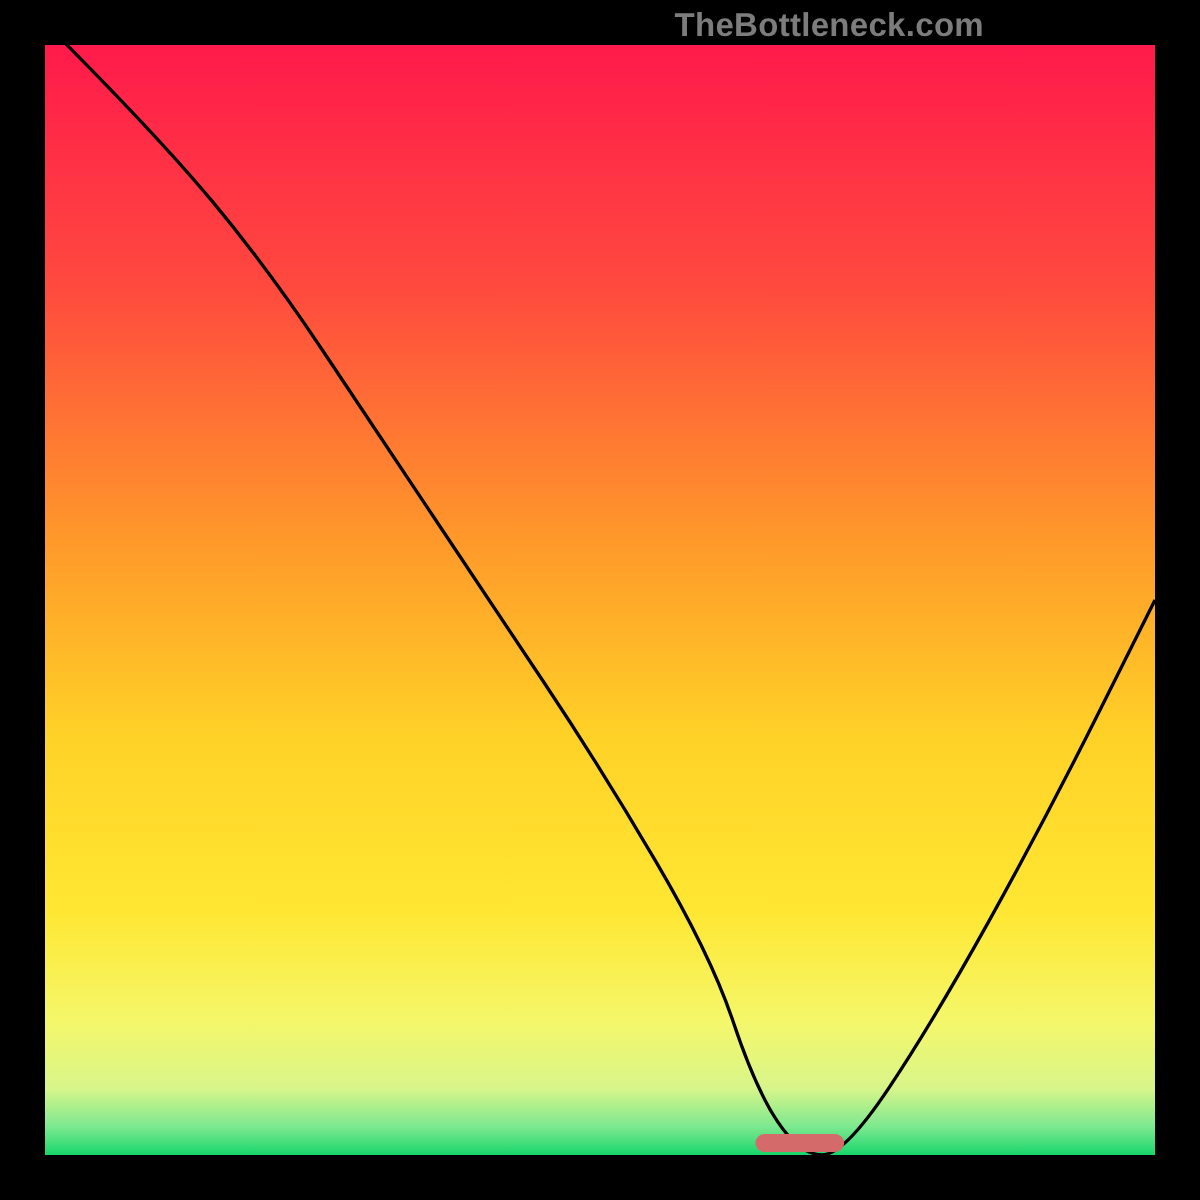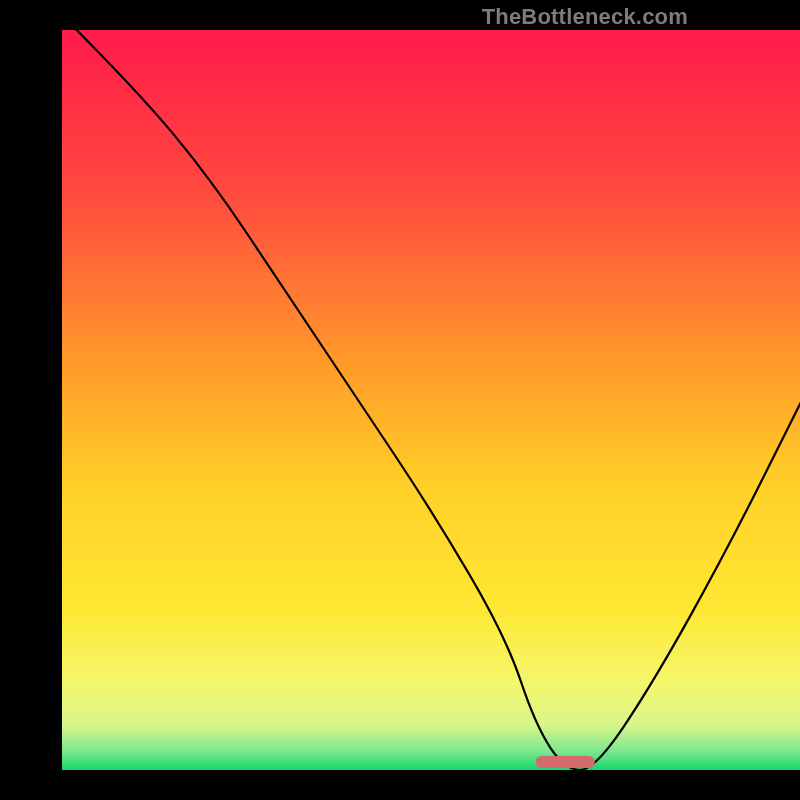--- a/index.html
+++ b/index.html
@@ -7,21 +7,20 @@
     padding: 0;
     width: 800px;
     height: 800px;
     background: #000;
     overflow: hidden;
   }
   .container {
     position: relative;
     width: 668px;
     height: 800px;
-    margin-left: 32px;
   }
   .watermark {
     position: absolute;
     top: 4px;
     right: 12px;
     font-family: Arial, Helvetica, sans-serif;
     font-size: 22px;
     font-weight: bold;
     color: #7c7c7c;
     letter-spacing: 0.2px;

